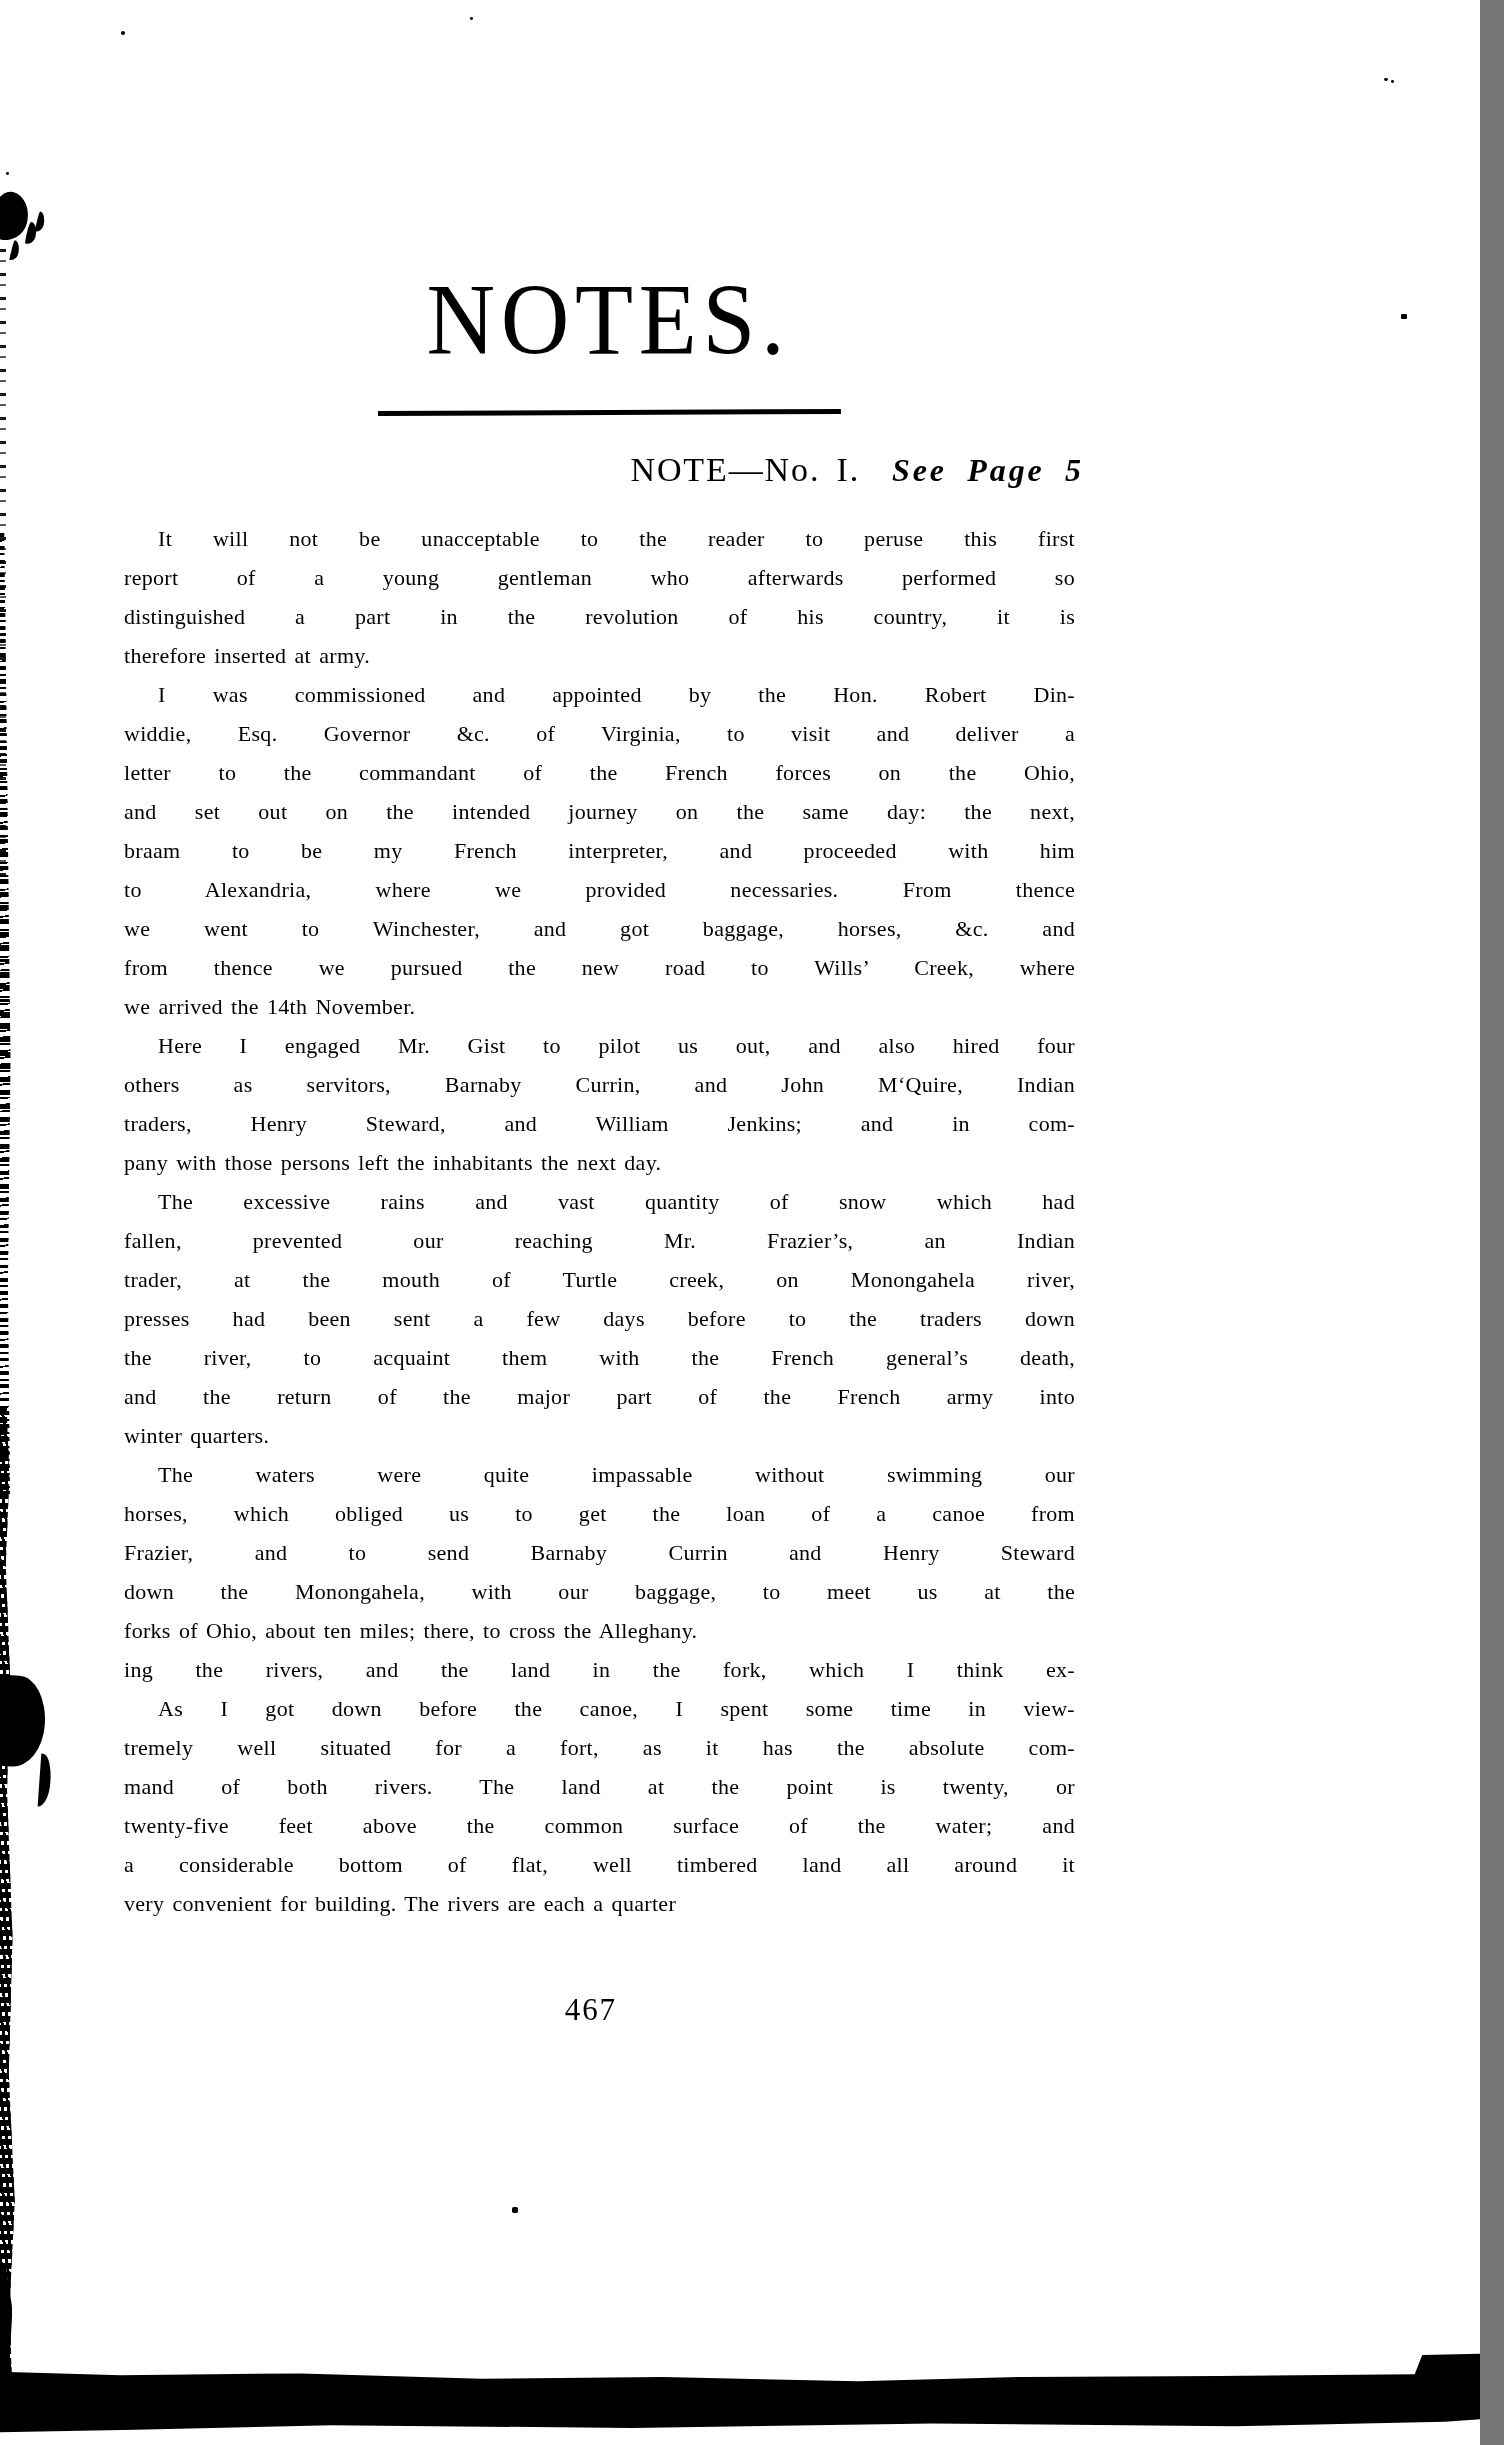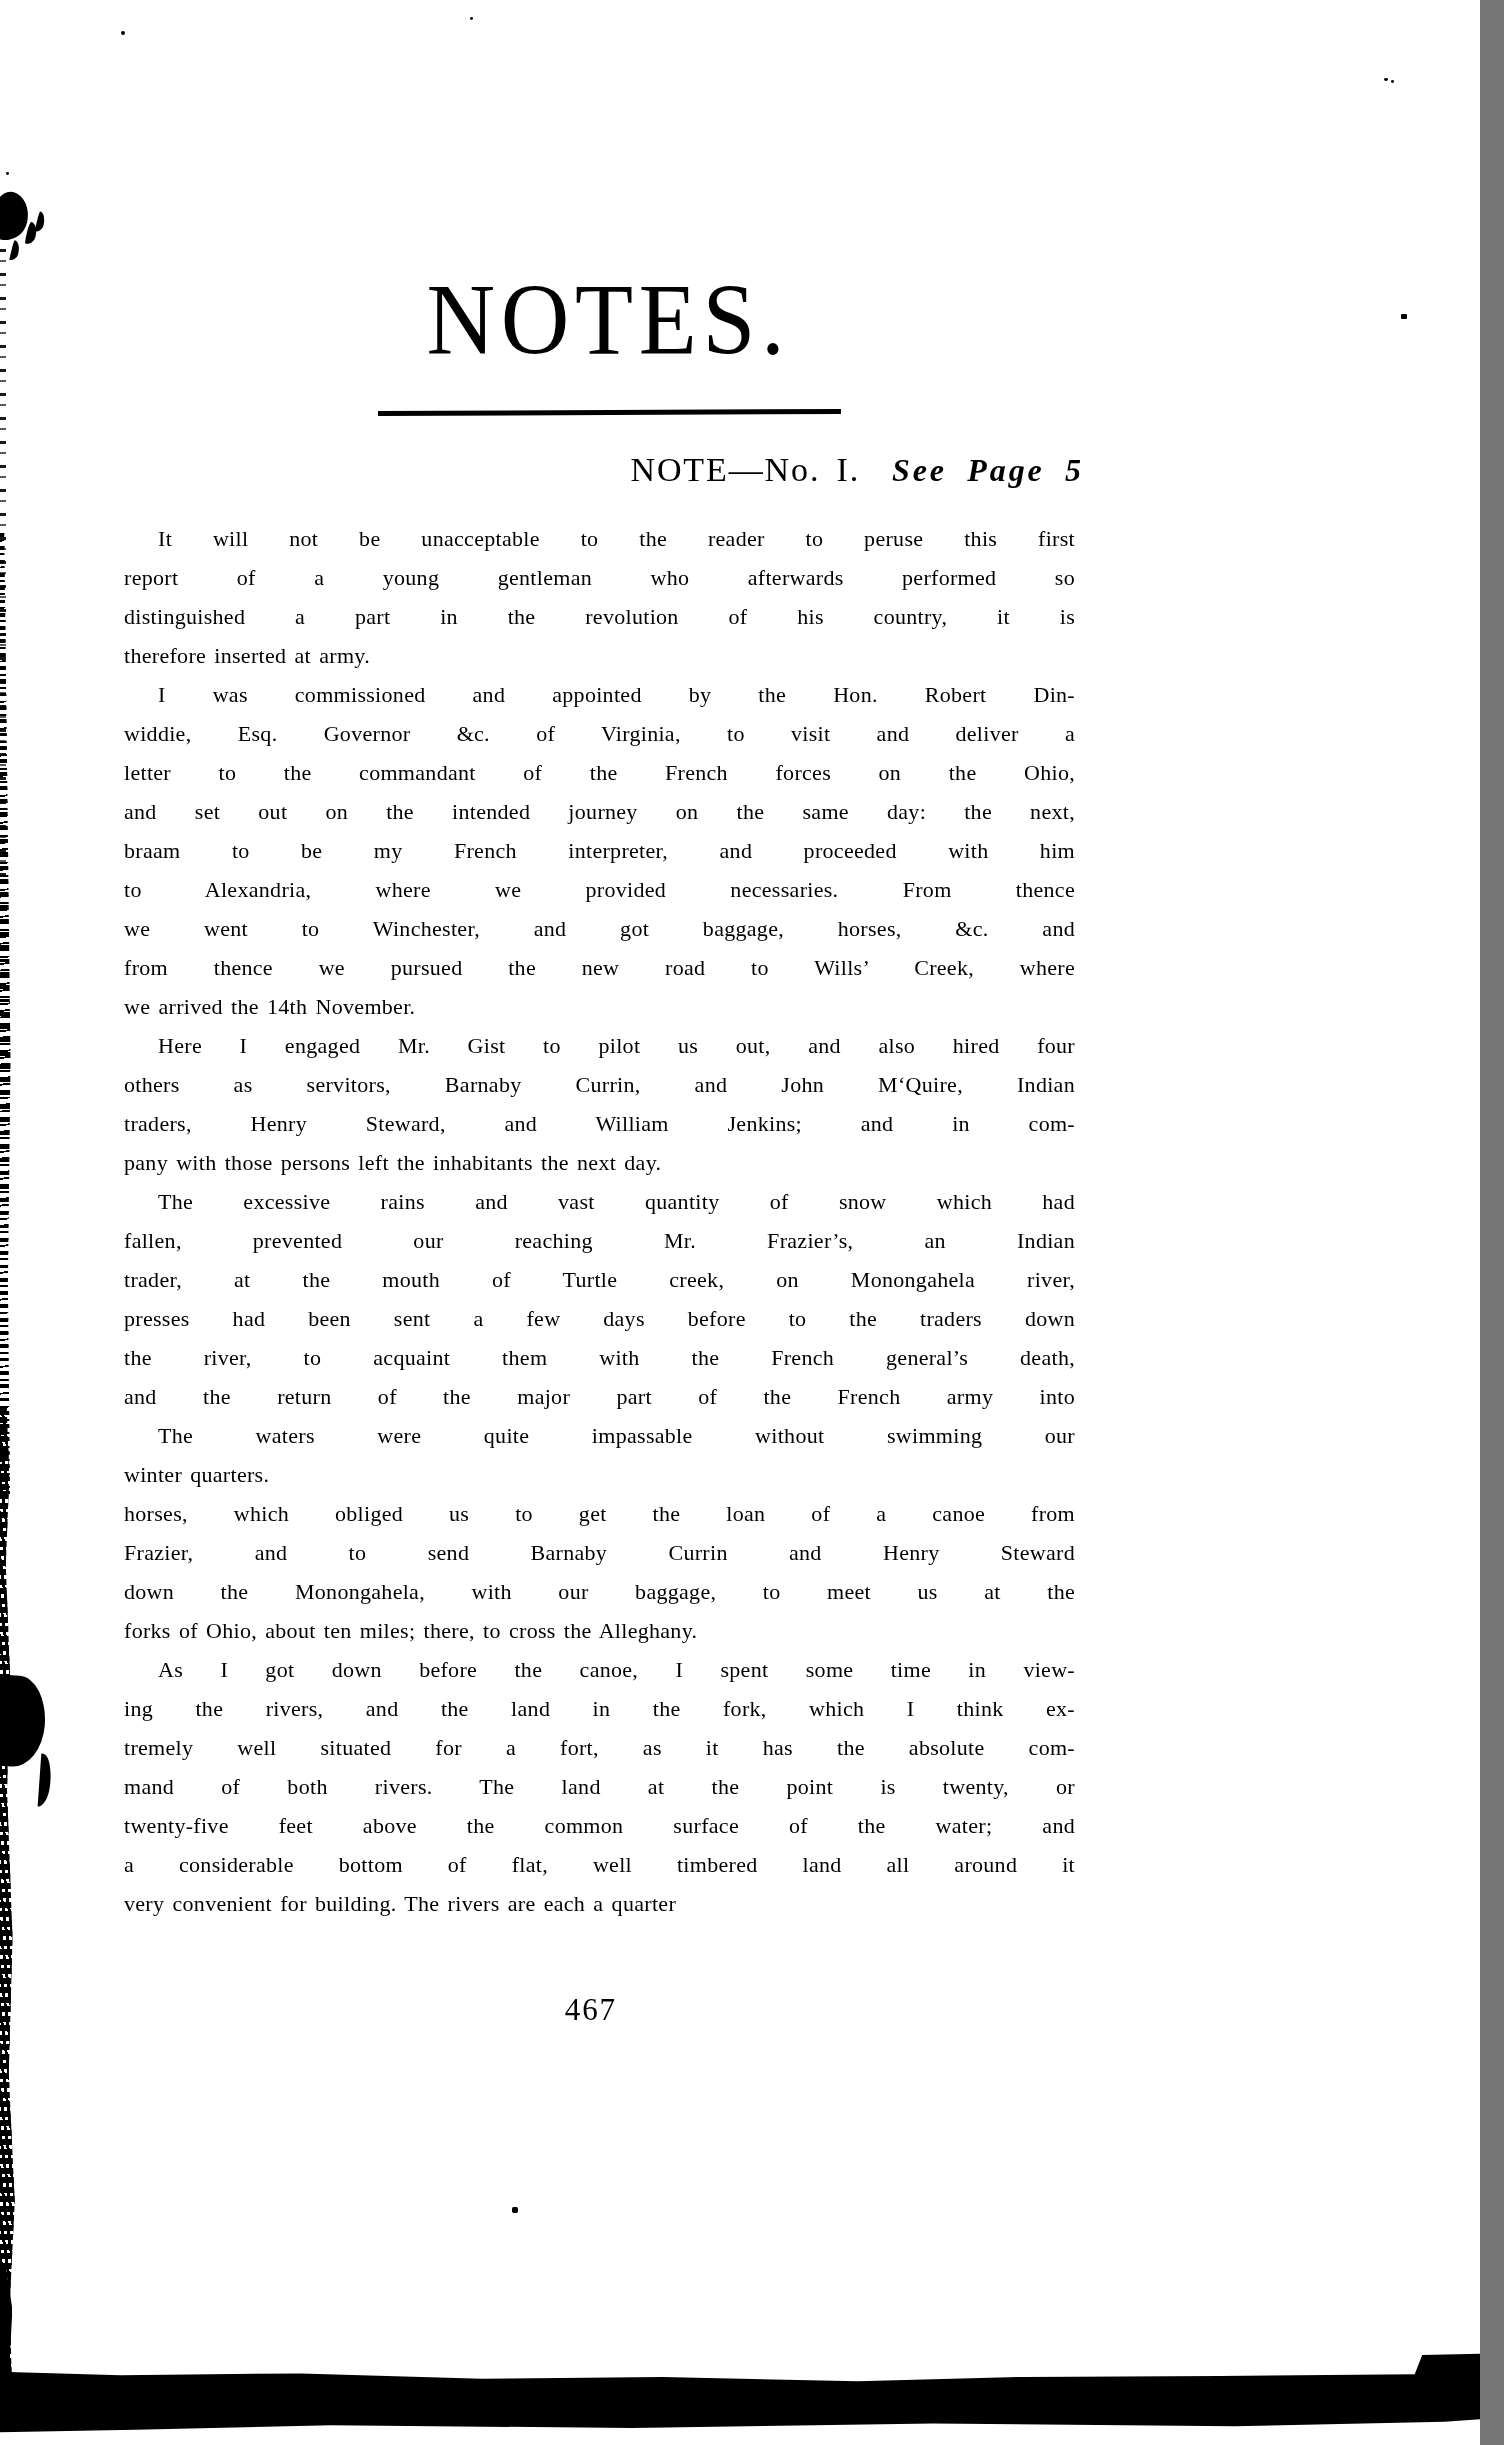--- a/index.html
+++ b/index.html
@@ -152,28 +152,28 @@
       <div class="line indent">Here I engaged Mr. Gist to pilot us out, and also hired four</div>
       <div class="line">others as servitors, Barnaby Currin, and John M‘Quire, Indian</div>
       <div class="line">traders, Henry Steward, and William Jenkins; and in com-</div>
       <div class="line last">pany with those persons left the inhabitants the next day.</div>
       <div class="line indent">The excessive rains and vast quantity of snow which had</div>
       <div class="line">fallen, prevented our reaching Mr. Frazier’s, an Indian</div>
       <div class="line">trader, at the mouth of Turtle creek, on Monongahela river,</div>
       <div class="line">presses had been sent a few days before to the traders down</div>
       <div class="line">the river, to acquaint them with the French general’s death,</div>
       <div class="line">and the return of the major part of the French army into</div>
+      <div class="line last">winter quarters.</div>
       <div class="line indent">The waters were quite impassable without swimming our</div>
-      <div class="line last">winter quarters.</div>
       <div class="line">horses, which obliged us to get the loan of a canoe from</div>
       <div class="line">Frazier, and to send Barnaby Currin and Henry Steward</div>
       <div class="line">down the Monongahela, with our baggage, to meet us at the</div>
       <div class="line last">forks of Ohio, about ten miles; there, to cross the Alleghany.</div>
+      <div class="line">ing the rivers, and the land in the fork, which I think ex-</div>
       <div class="line indent">As I got down before the canoe, I spent some time in view-</div>
-      <div class="line">ing the rivers, and the land in the fork, which I think ex-</div>
       <div class="line">tremely well situated for a fort, as it has the absolute com-</div>
       <div class="line">mand of both rivers.  The land at the point is twenty, or</div>
       <div class="line">twenty-five feet above the common surface of the water; and</div>
       <div class="line">a considerable bottom of flat, well timbered land all around it</div>
       <div class="line last">very convenient for building.  The rivers are each a quarter</div>
     </div>
   <div class="page-number">467</div>
 
 </div>
 

